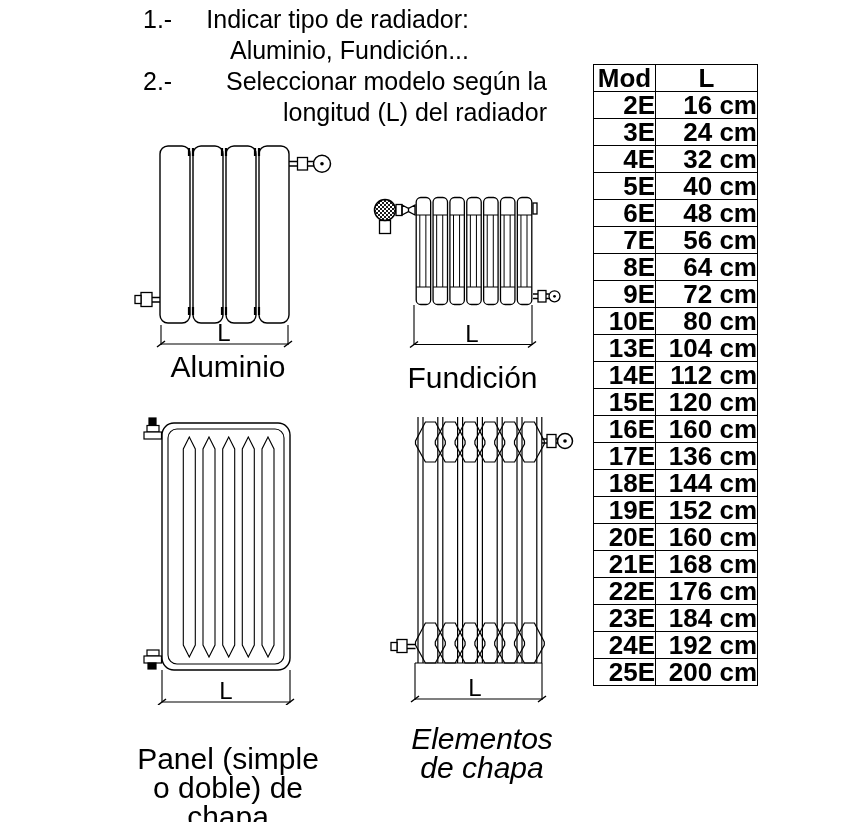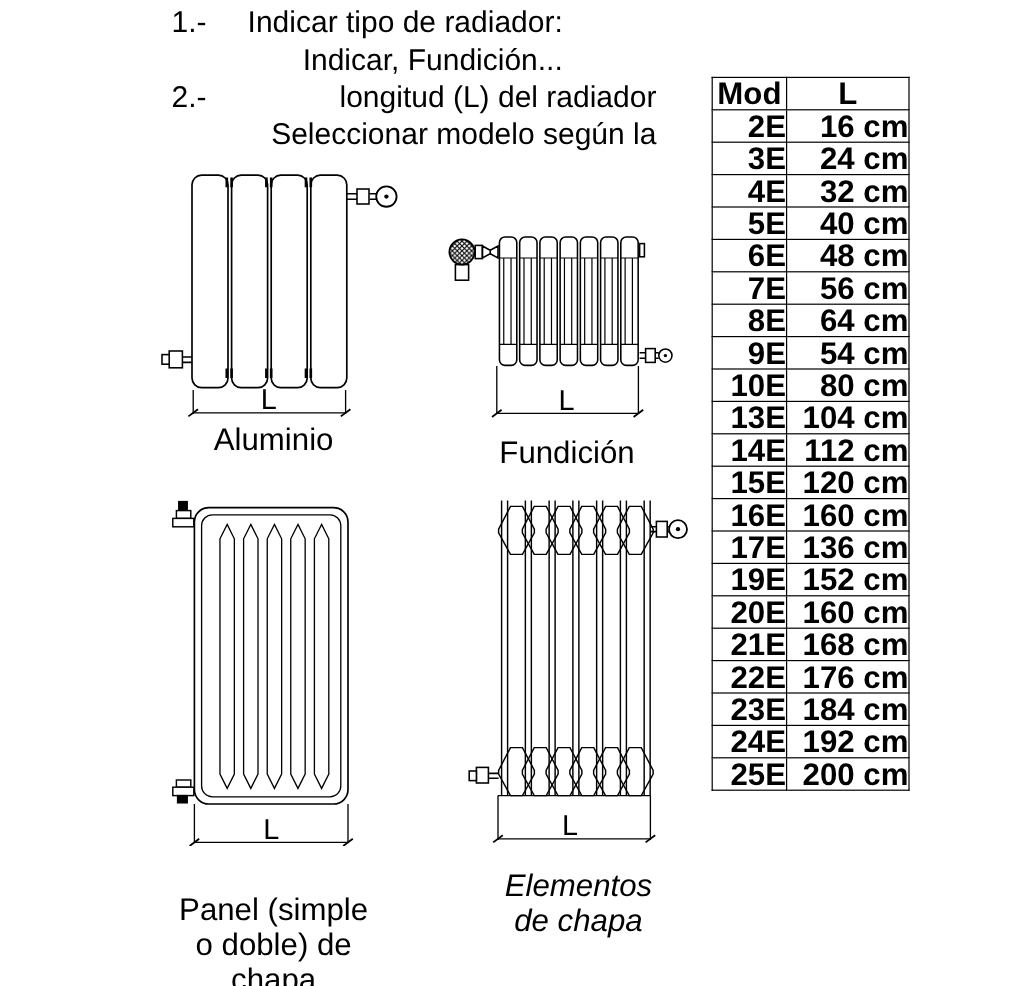--- a/index.html
+++ b/index.html
@@ -14,21 +14,21 @@
   #body1 { left:197px; top:4px; width:272px; }
   #num2  { left:143px; top:66px; }
   #body2 { left:197px; top:66px; width:350px; }
 
   .fig { position:absolute; }
   #fig-aluminio  { left:132px; top:140px; }
   #fig-fundicion { left:365px; top:193px; }
   #fig-panel     { left:143px; top:413px; }
   #fig-elementos { left:385px; top:413px; }
 
-  .caption { position:absolute; text-align:center; font-size:26px; line-height:29px; }
+  .caption { position:absolute; text-align:center; font-size:30px; line-height:29px; }
   #cap-aluminio  { left:140px; top:352px; width:176px; }
   #cap-fundicion { left:385px; top:363px; width:175px; }
   #cap-panel     { left:130px; top:724px; width:196px;margin-top:20px; }
   #cap-elementos { left:392px; top:724px; width:180px;font-style:italic; }
 
   svg { display:block; }
   svg text { font-family:"Liberation Sans", sans-serif; fill:#000; }
 
   table.models {
     position:absolute; left:593px; top:64px;
@@ -44,26 +44,26 @@
   th.len-h  { width:102px; text-align:center; }
   td.mod-c  { text-align:right; padding-right:7px; }
   td.len-c  { text-align:right; padding-right:9px; }
 </style>
 </head>
 <body>
 
 <div class="instr-num" id="num1">1.-</div>
 <div class="instr-body" id="body1">
   <div>Indicar tipo de radiador:</div>
-  <div>Indicar, Fundición...</div>
+  <div>Aluminio, Fundición...</div>
 </div>
 <div class="instr-num" id="num2">2.-</div>
 <div class="instr-body" id="body2">
+  <div>Seleccionar modelo según la</div>
   <div>longitud (L) del radiador</div>
-  <div>Seleccionar modelo según la</div>
 </div>
 
 <svg class="fig" id="fig-aluminio" width="200" height="212" viewBox="0 0 200 212">
   <g stroke="#000" fill="none" stroke-width="1.4">
     <g>
       <rect x="28" y="6" width="30" height="177" rx="8" fill="#fff"></rect>
       <rect x="61" y="6" width="30" height="177" rx="8" fill="#fff"></rect>
       <rect x="94" y="6" width="30" height="177" rx="8" fill="#fff"></rect>
       <rect x="127" y="6" width="30" height="177" rx="8" fill="#fff"></rect>
     </g>
@@ -259,21 +259,21 @@
       <tr>
         <td class="mod-c">7E</td>
         <td class="len-c">56 cm</td>
       </tr>
       <tr>
         <td class="mod-c">8E</td>
         <td class="len-c">64 cm</td>
       </tr>
       <tr>
         <td class="mod-c">9E</td>
-        <td class="len-c">54 cm</td>
+        <td class="len-c">72 cm</td>
       </tr>
       <tr>
         <td class="mod-c">10E</td>
         <td class="len-c">80 cm</td>
       </tr>
       <tr>
         <td class="mod-c">13E</td>
         <td class="len-c">104 cm</td>
       </tr>
       <tr>
@@ -286,20 +286,24 @@
       </tr>
       <tr>
         <td class="mod-c">16E</td>
         <td class="len-c">160 cm</td>
       </tr>
       <tr>
         <td class="mod-c">17E</td>
         <td class="len-c">136 cm</td>
       </tr>
       <tr>
+        <td class="mod-c">18E</td>
+        <td class="len-c">144 cm</td>
+      </tr>
+      <tr>
         <td class="mod-c">19E</td>
         <td class="len-c">152 cm</td>
       </tr>
       <tr>
         <td class="mod-c">20E</td>
         <td class="len-c">160 cm</td>
       </tr>
       <tr>
         <td class="mod-c">21E</td>
         <td class="len-c">168 cm</td>

